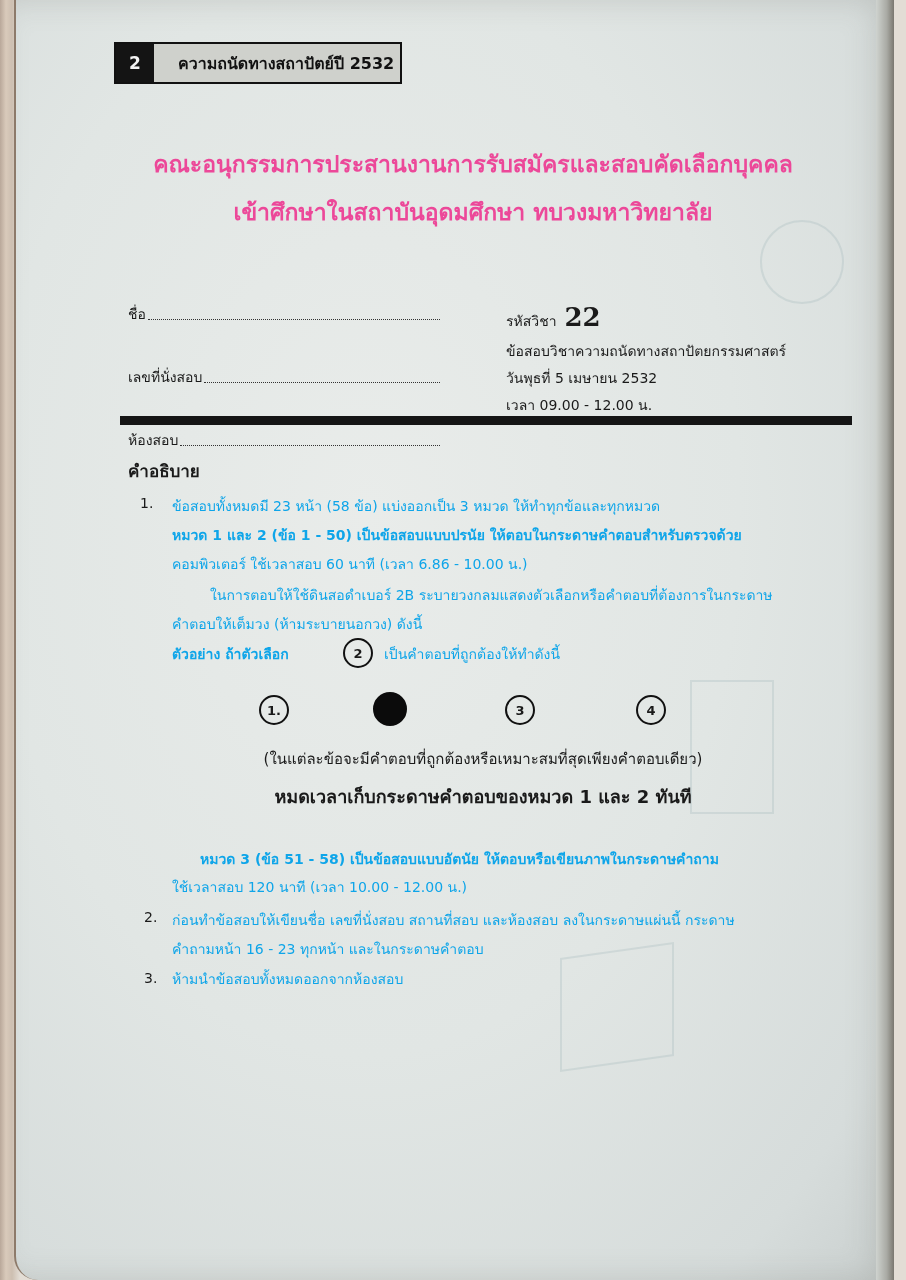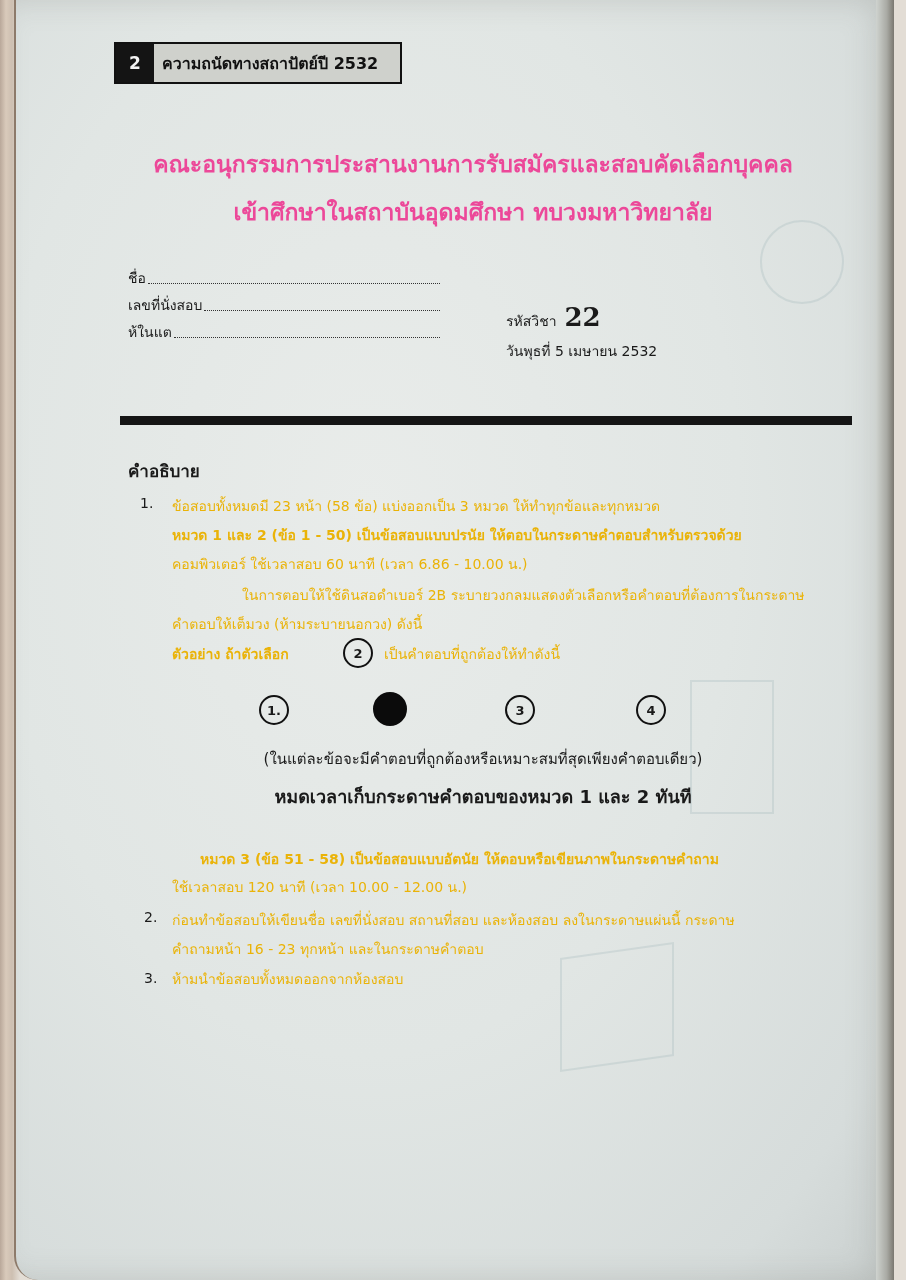--- a/index.html
+++ b/index.html
@@ -31,50 +31,50 @@
 
   .header-tag {
     position: absolute; left: 114px; top: 42px; height: 38px; width: 284px;
     border: 2px solid #111; background: #cfd1cc;
     display: flex; align-items: center;
   }
   .header-num {
     width: 38px; height: 100%; background: #141414; color: #f2f2f2;
     font-weight: bold; font-size: 17px; display: flex; align-items: center; justify-content: center;
   }
-  .header-title { padding-left: 8px; font-size: 16px; font-weight: bold; color: #111; }
+  .header-title { padding-left: 24px; font-size: 16px; font-weight: bold; color: #111; }
 
   .committee {
     position: absolute; left: 0; width: 906px; text-align: center;
     font-weight: bold; font-size: 23px; color: #ec4899; margin-left: 20px;
   }
   .committee.l1 { top: 146px; }
   .committee.l2 { top: 194px; }
 
   .form-left { position: absolute; left: 128px; top: 262px; width: 312px; }
-  .form-row { display: flex; align-items: flex-end; height: 27px; margin-bottom: 0px; font-size: 14px; }
+  .form-row { display: flex; align-items: flex-end; height: 27px; margin-bottom: 0px; font-size: 14px; margin-top: 36px; }
   .form-row .lbl { white-space: nowrap; }
   .form-row .dots {
     flex: 1; border-bottom: 1px dotted #333; margin-left: 2px; margin-bottom: 5px; height: 1px;
   }
   .form-right { position: absolute; left: 506px; top: 254px; font-size: 14px; margin-top: 48px; }
   .form-right .code-row { display: flex; align-items: baseline; height: 36px; }
   .form-right .code-num {
     font-family: "DejaVu Serif", "Liberation Serif", serif; font-weight: bold; font-size: 26px; margin-left: 8px;
   }
   .form-right .line { height: 27px; line-height: 27px; }
 
   .divider {
     position: absolute; left: 120px; top: 416px; width: 732px; height: 9px; background: #151515;
   }
 
   .section-title {
     position: absolute; left: 128px; top: 457px; font-size: 17px; font-weight: bold;
   }
-  .para { position: absolute; font-size: 14px; white-space: nowrap; color: #eab308; }
+  .para { position: absolute; font-size: 14px; white-space: nowrap; color: #0ea5e9; }
   .para.bold { font-weight: bold; }
   .num { position: absolute; font-size: 14px; }
 
   .ex-circle {
     position: absolute; width: 30px; height: 30px; border: 2px solid #111; border-radius: 50%;
     display: flex; align-items: center; justify-content: center; font-size: 13px; font-weight: bold;
     background: transparent; box-sizing: border-box;
   }
   .ex-circle.filled { background: #0b0b0b; border-color: #0b0b0b; width: 34px; height: 34px; }
 
@@ -108,42 +108,44 @@
 <div class="form-left">
   <div class="form-row">
     <span class="lbl">ชื่อ</span>
     <span class="dots"></span>
   </div>
   <div class="form-row">
     <span class="lbl">เลขที่นั่งสอบ</span>
     <span class="dots"></span>
   </div>
   <div class="form-row">
-    <span class="lbl">ห้ในแต</span>
+    <span class="lbl">ห้องสอบ</span>
     <span class="dots"></span>
   </div>
 </div>
 
 <div class="form-right">
   <div class="code-row">
     <span>รหัสวิชา</span>
     <span class="code-num">22</span>
   </div>
+  <div class="line">ข้อสอบวิชาความถนัดทางสถาปัตยกรรมศาสตร์</div>
   <div class="line">วันพุธที่ 5 เมษายน 2532</div>
+  <div class="line">เวลา 09.00 - 12.00 น.</div>
 </div>
 
 <div class="divider"></div>
 
 <div class="section-title">คำอธิบาย</div>
 
 <div class="num" style="left:140px;top:495px;">1.</div>
 <div class="para" style="left:172px;top:495px;">ข้อสอบทั้งหมดมี 23 หน้า (58 ข้อ) แบ่งออกเป็น 3 หมวด ให้ทำทุกข้อและทุกหมวด</div>
 <div class="para bold" style="left:172px;top:524px;">หมวด 1 และ 2 (ข้อ 1 - 50) เป็นข้อสอบแบบปรนัย ให้ตอบในกระดาษคำตอบสำหรับตรวจด้วย</div>
 <div class="para" style="left:172px;top:553px;">คอมพิวเตอร์ ใช้เวลาสอบ 60 นาที (เวลา 6.86 - 10.00 น.)</div>
-<div class="para" style="left:210px;top:584px;margin-left:32px;">ในการตอบให้ใช้ดินสอดำเบอร์ 2B ระบายวงกลมแสดงตัวเลือกหรือคำตอบที่ต้องการในกระดาษ</div>
+<div class="para" style="left:210px;top:584px;">ในการตอบให้ใช้ดินสอดำเบอร์ 2B ระบายวงกลมแสดงตัวเลือกหรือคำตอบที่ต้องการในกระดาษ</div>
 <div class="para" style="left:172px;top:613px;">คำตอบให้เต็มวง (ห้ามระบายนอกวง) ดังนี้</div>
 
 <div class="para bold" style="left:172px;top:643px;">ตัวอย่าง ถ้าตัวเลือก</div>
 <div class="ex-circle" style="left:343px;top:638px;">
   <span>2</span>
 </div>
 <div class="para" style="left:384px;top:643px;">เป็นคำตอบที่ถูกต้องให้ทำดังนี้</div>
 
 <div class="ex-circle" style="left:259px;top:695px;">
   <span>1.</span>

